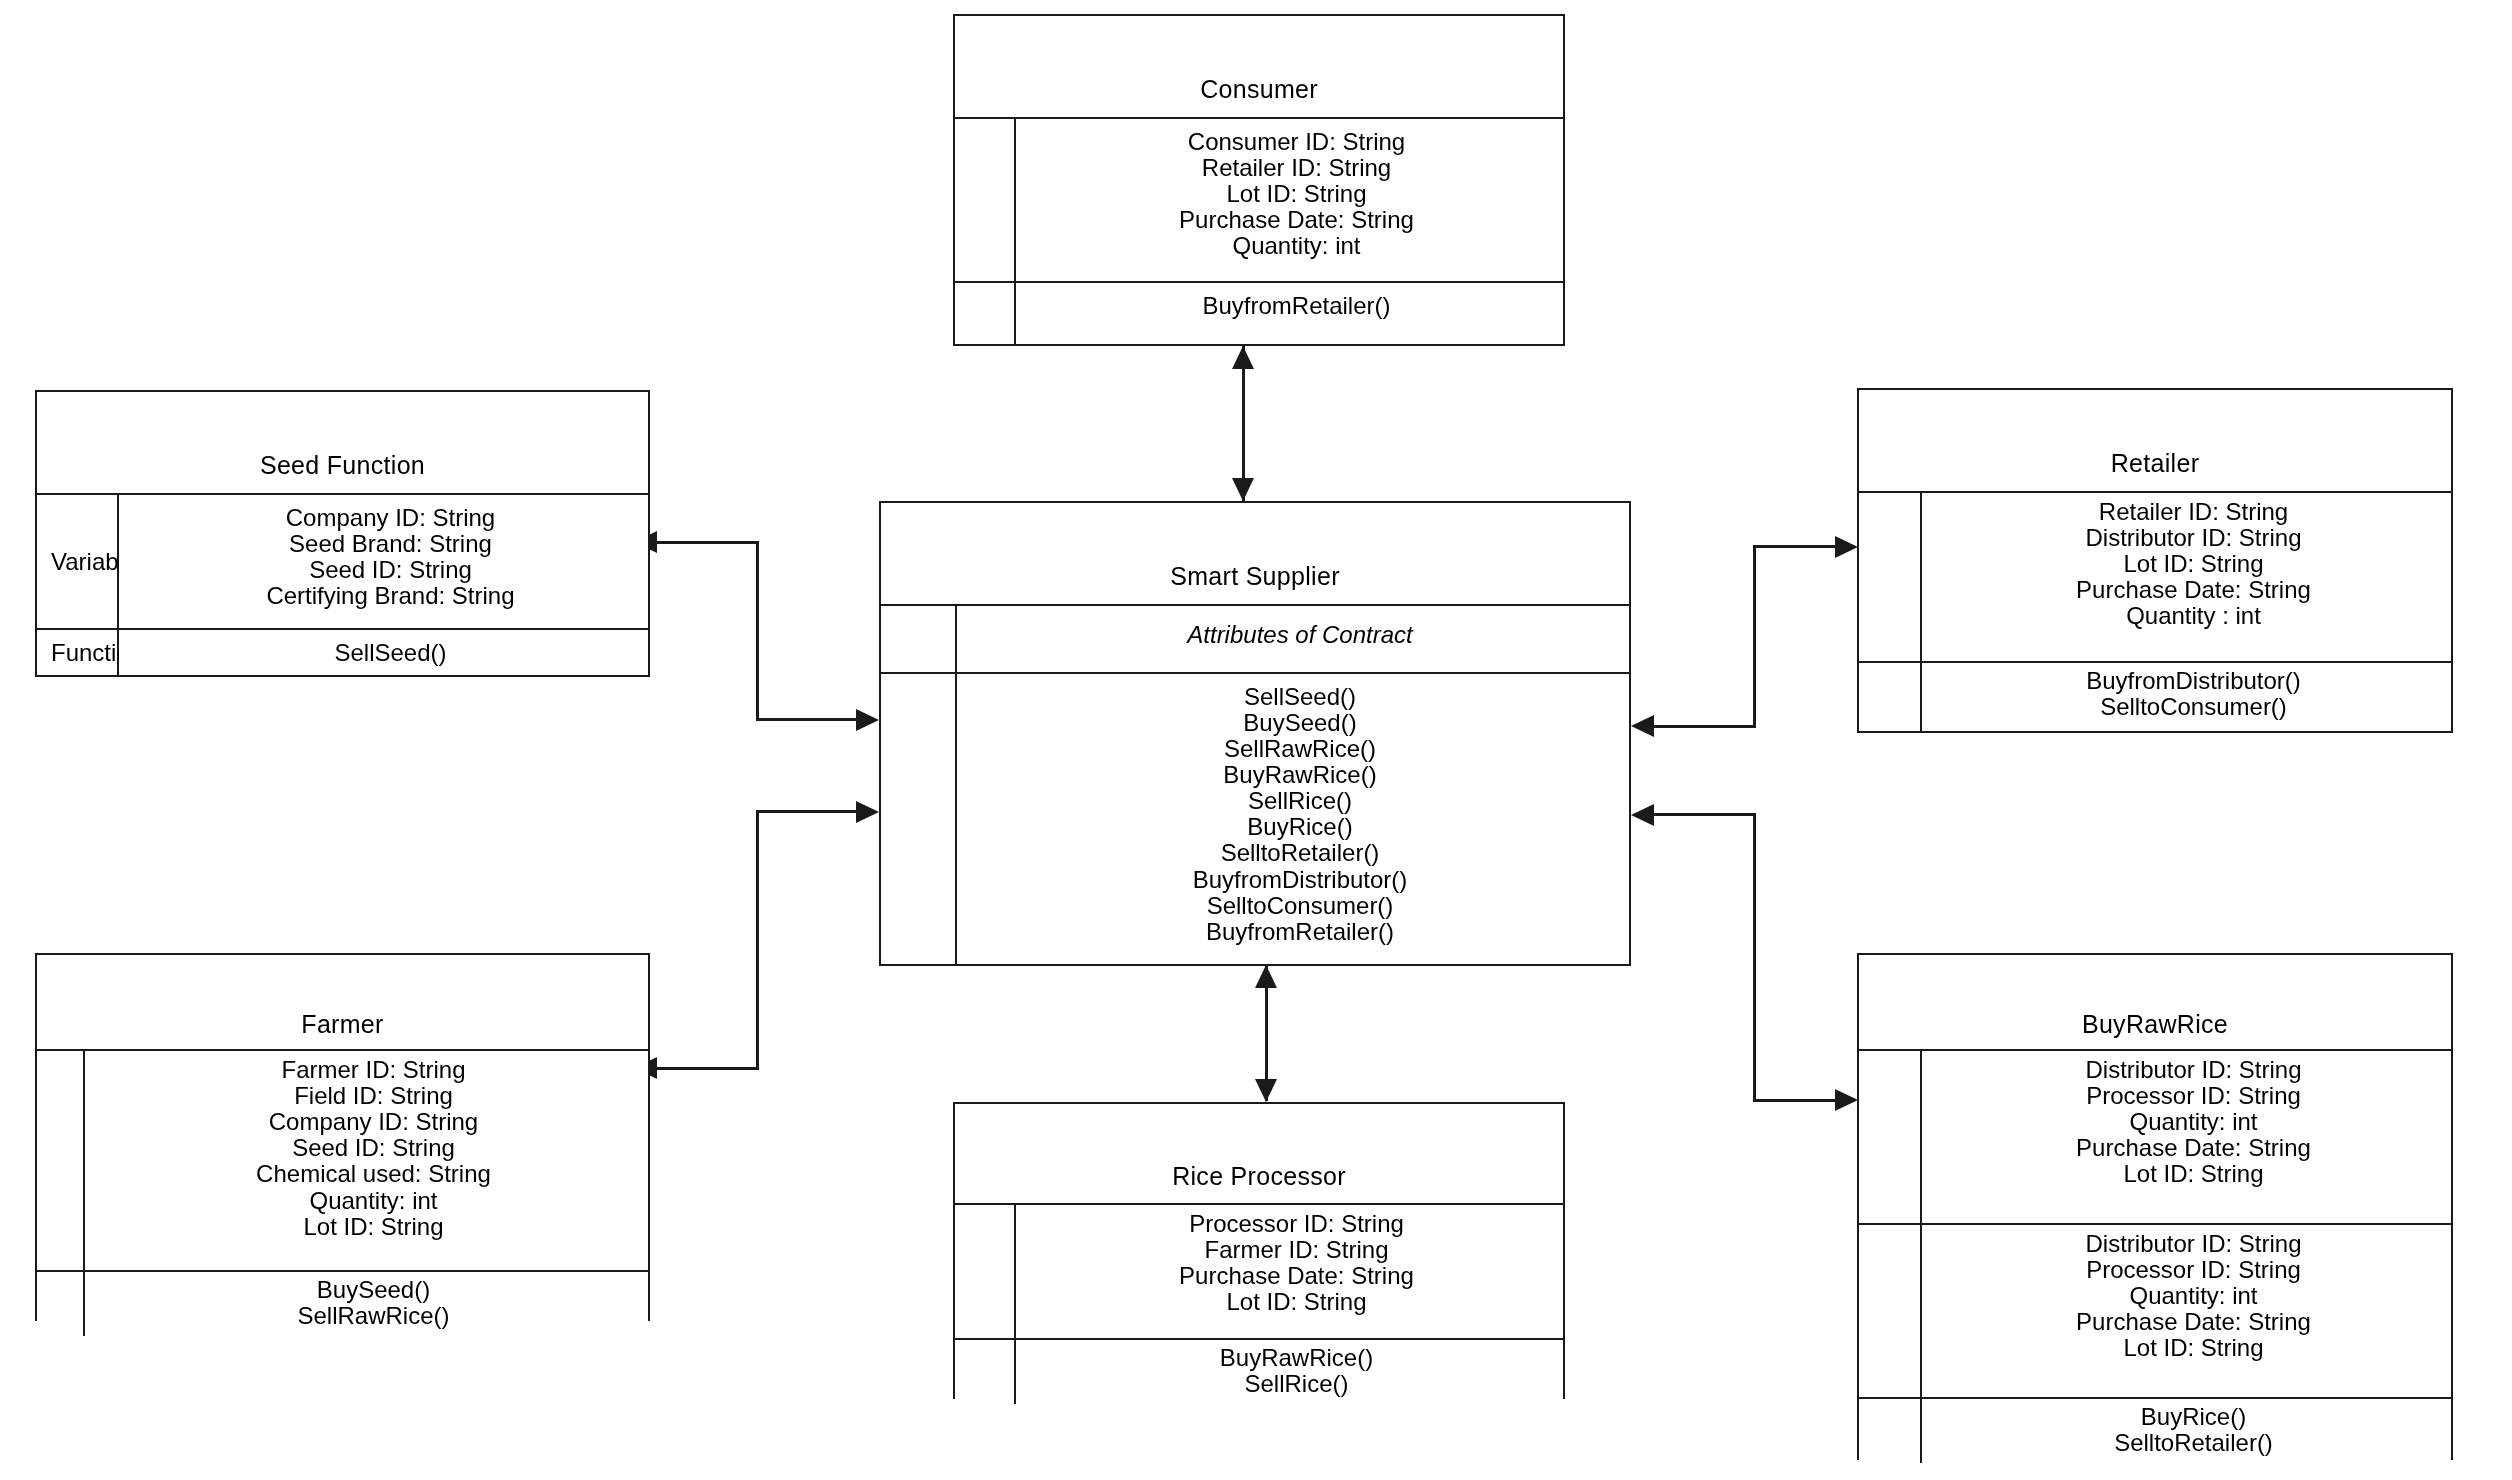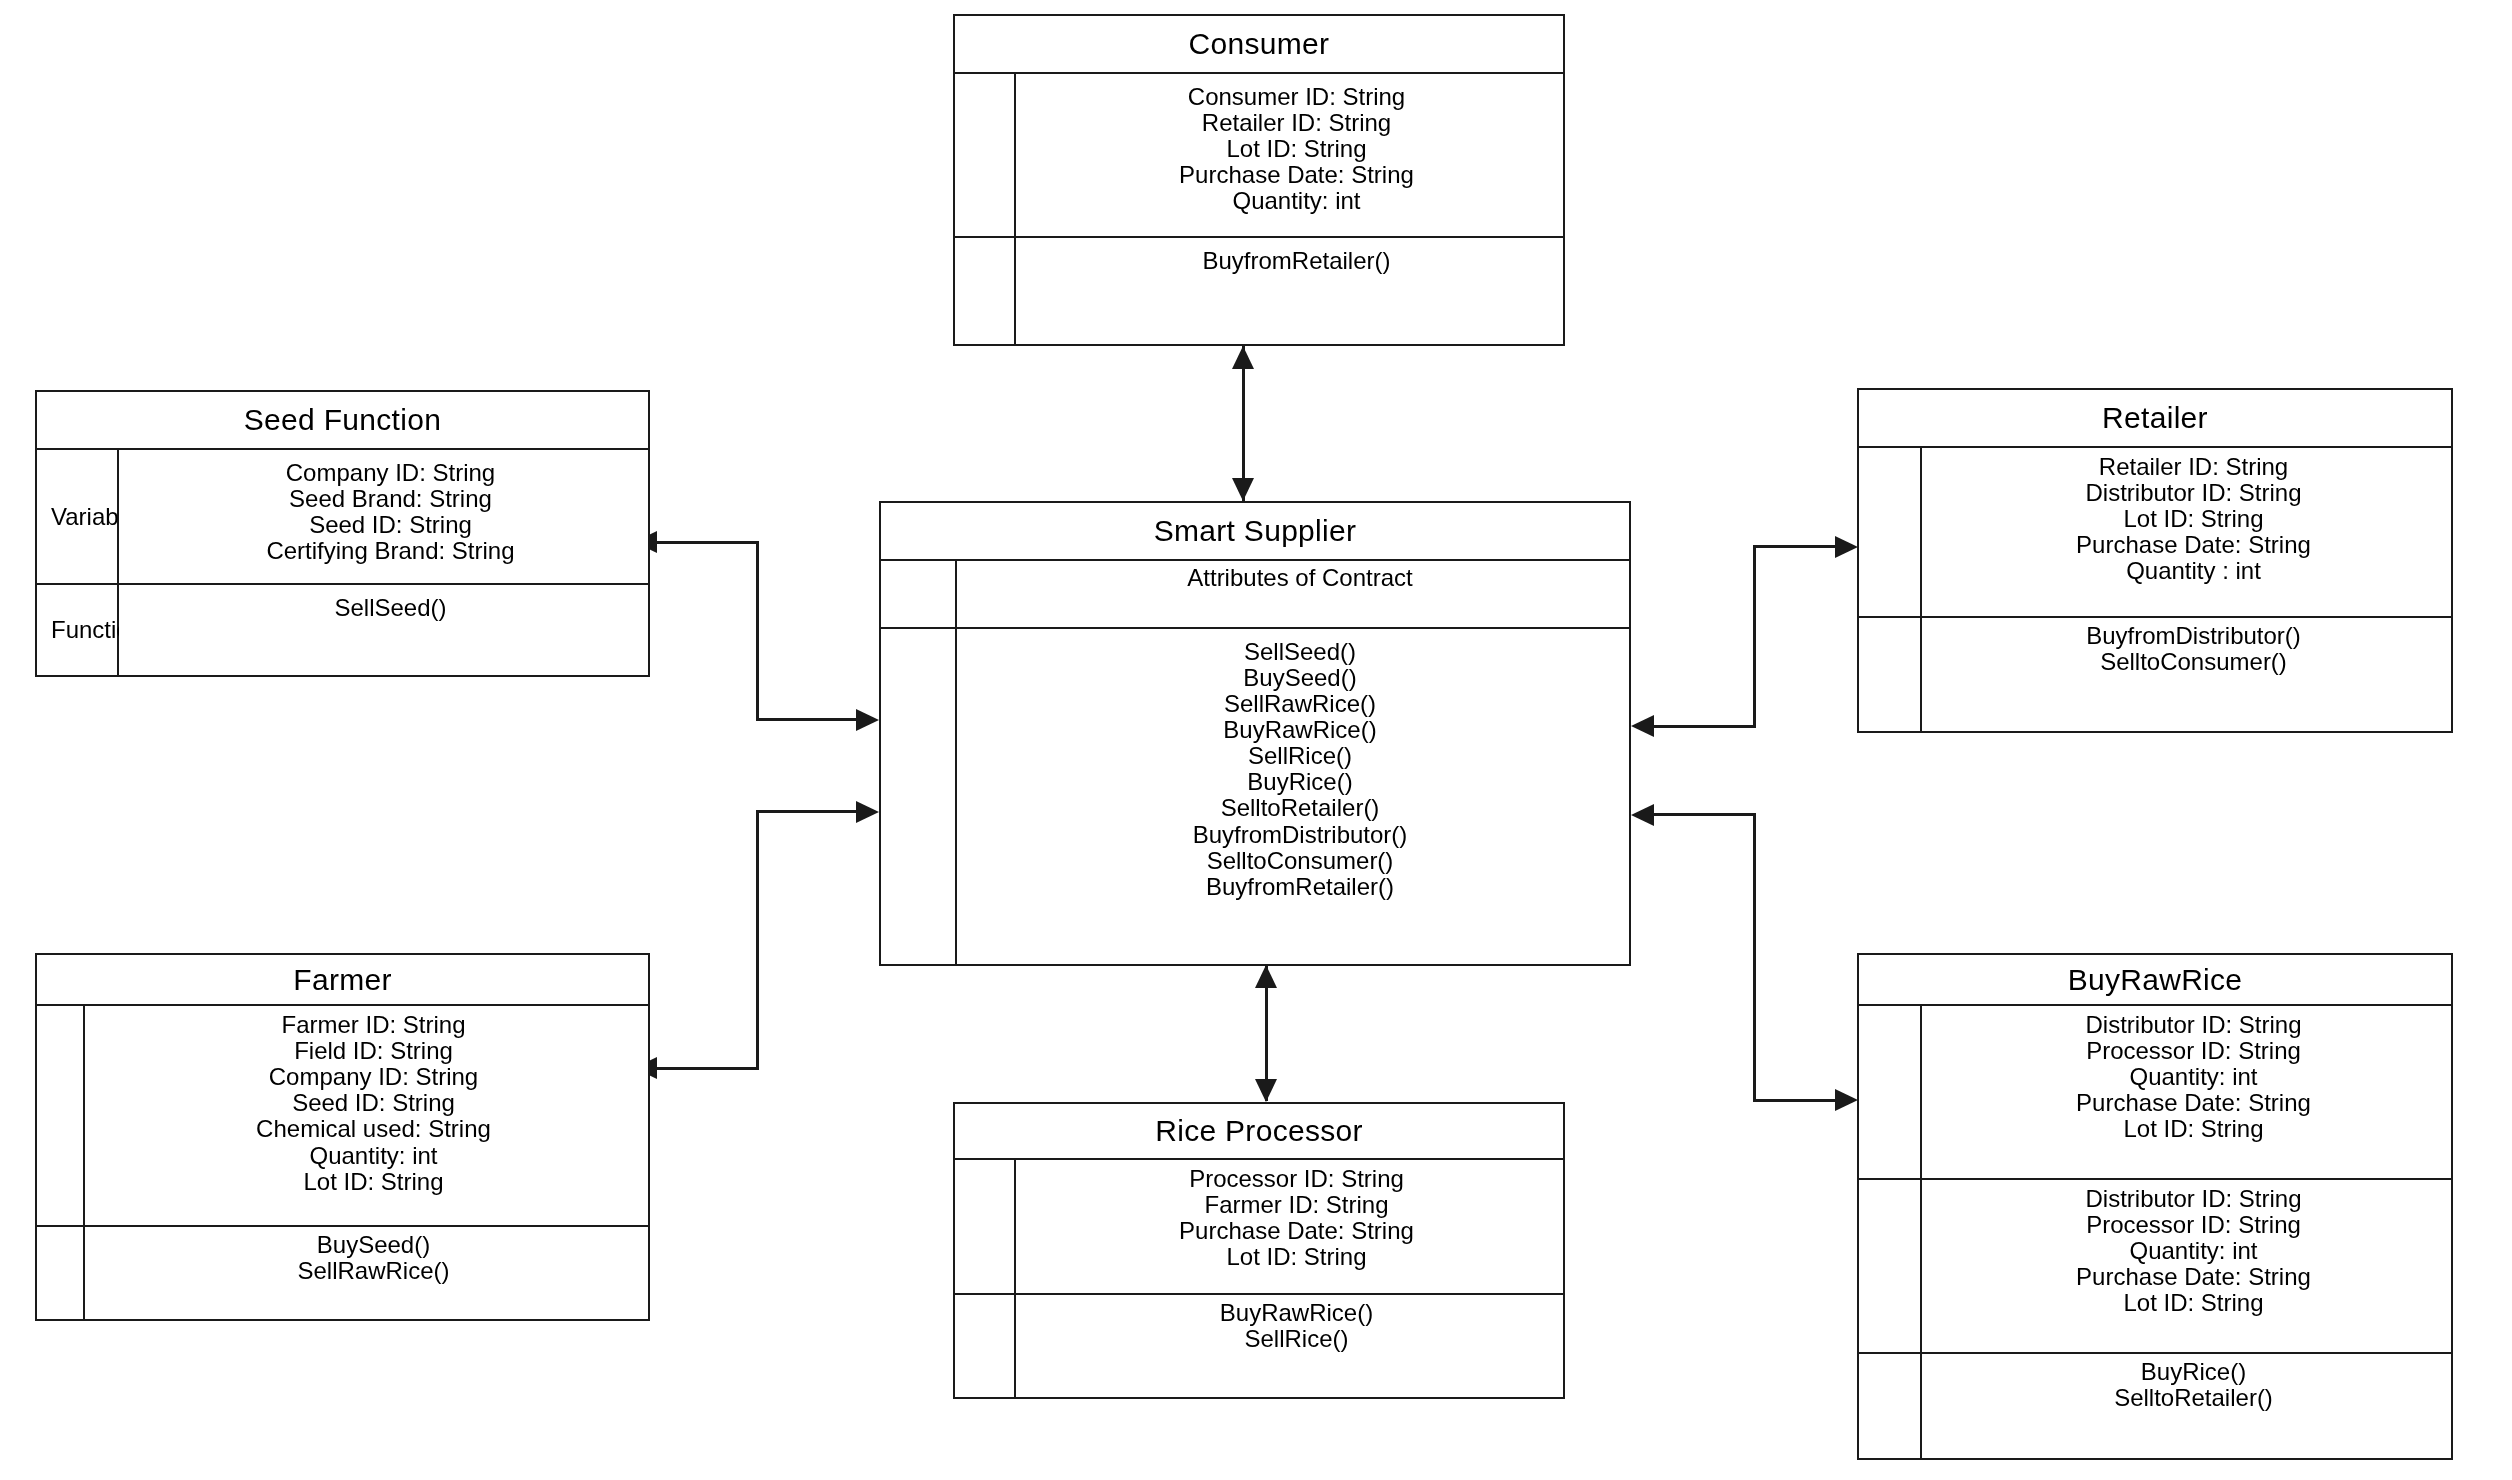--- a/index.html
+++ b/index.html
@@ -24,30 +24,31 @@
     border: 2.5px solid #1a1a1a;
     background: #ffffff;
     display: flex;
     flex-direction: column;
     z-index: 5;
   }
   .uml-title {
     box-sizing: border-box;
     width: 100%;
     text-align: center;
-    font-size: 30px;
+    font-size: 25px;
     font-weight: 400;
     color: #000000;
     letter-spacing: 0.3px;
     display: flex;
     align-items: center;
     justify-content: center;
     border-bottom: 2.5px solid #1a1a1a;
     background: #ffffff;
     flex: 0 0 auto;
+    margin-top: 45px;
   }
   .uml-body {
     display: flex;
     flex-direction: column;
     flex: 1 1 auto;
   }
   .uml-row {
     display: flex;
     flex-direction: row;
     flex: 1 1 auto;
@@ -168,21 +169,21 @@
         </div>
       </div>
     </div>
   </div>
 
   <div class="uml-box" style="left:879px; top:501px; width:752px; height:465px;">
     <div class="uml-title" style="height:58px;">Smart Supplier</div>
     <div class="uml-body">
       <div class="uml-row" style="flex:0 0 66px;">
         <div class="uml-gutter" style="width:76px;"></div>
-        <div class="uml-cell" style="padding-top:4px;">
+        <div class="uml-cell" style="padding-top:16px;font-style:italic;">
           <div class="uml-line">Attributes of Contract</div>
         </div>
       </div>
       <div class="uml-row">
         <div class="uml-gutter" style="width:76px;"></div>
         <div class="uml-cell tight">
           <div class="uml-line">SellSeed()</div>
           <div class="uml-line">BuySeed()</div>
           <div class="uml-line">SellRawRice()</div>
           <div class="uml-line">BuyRawRice()</div>

